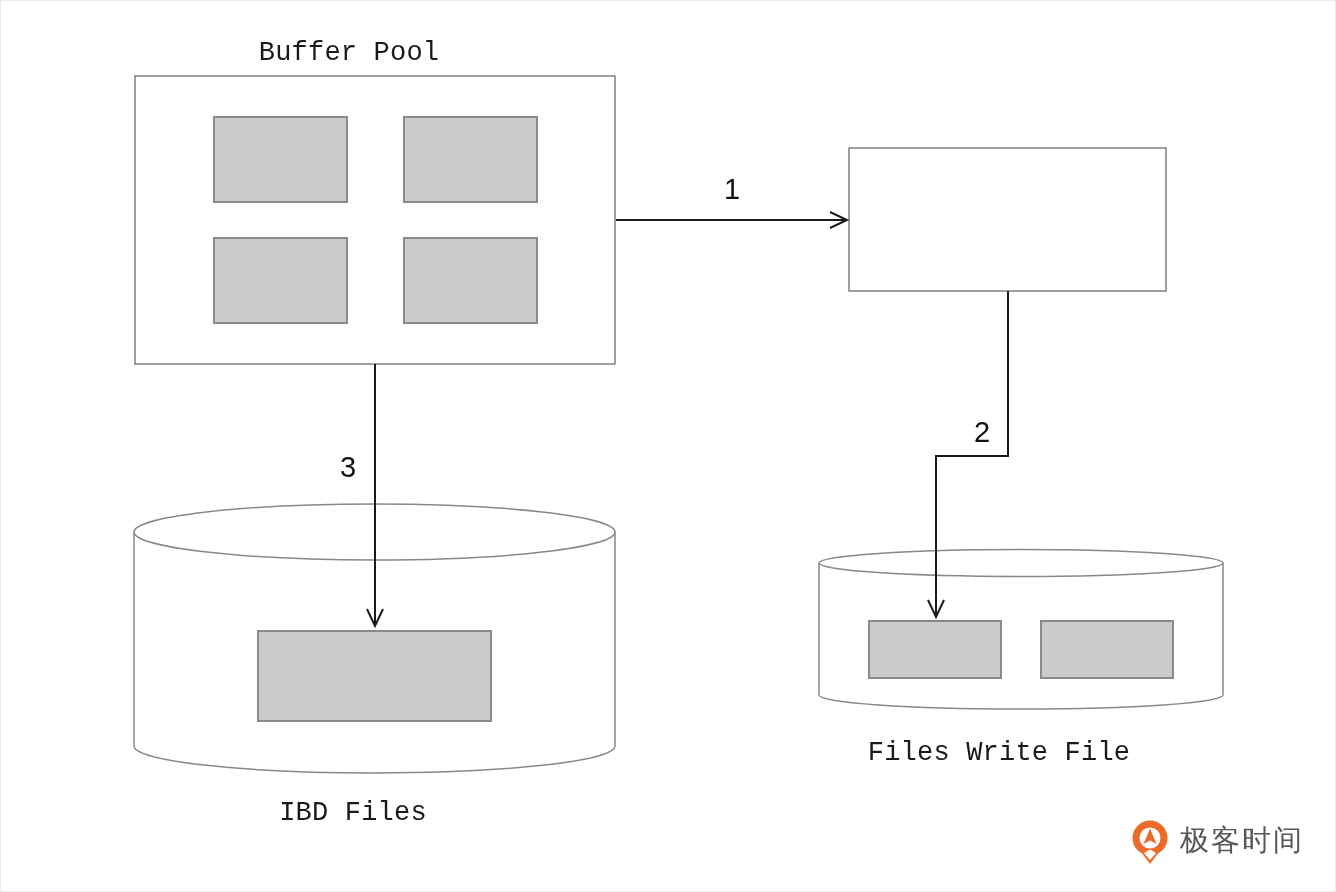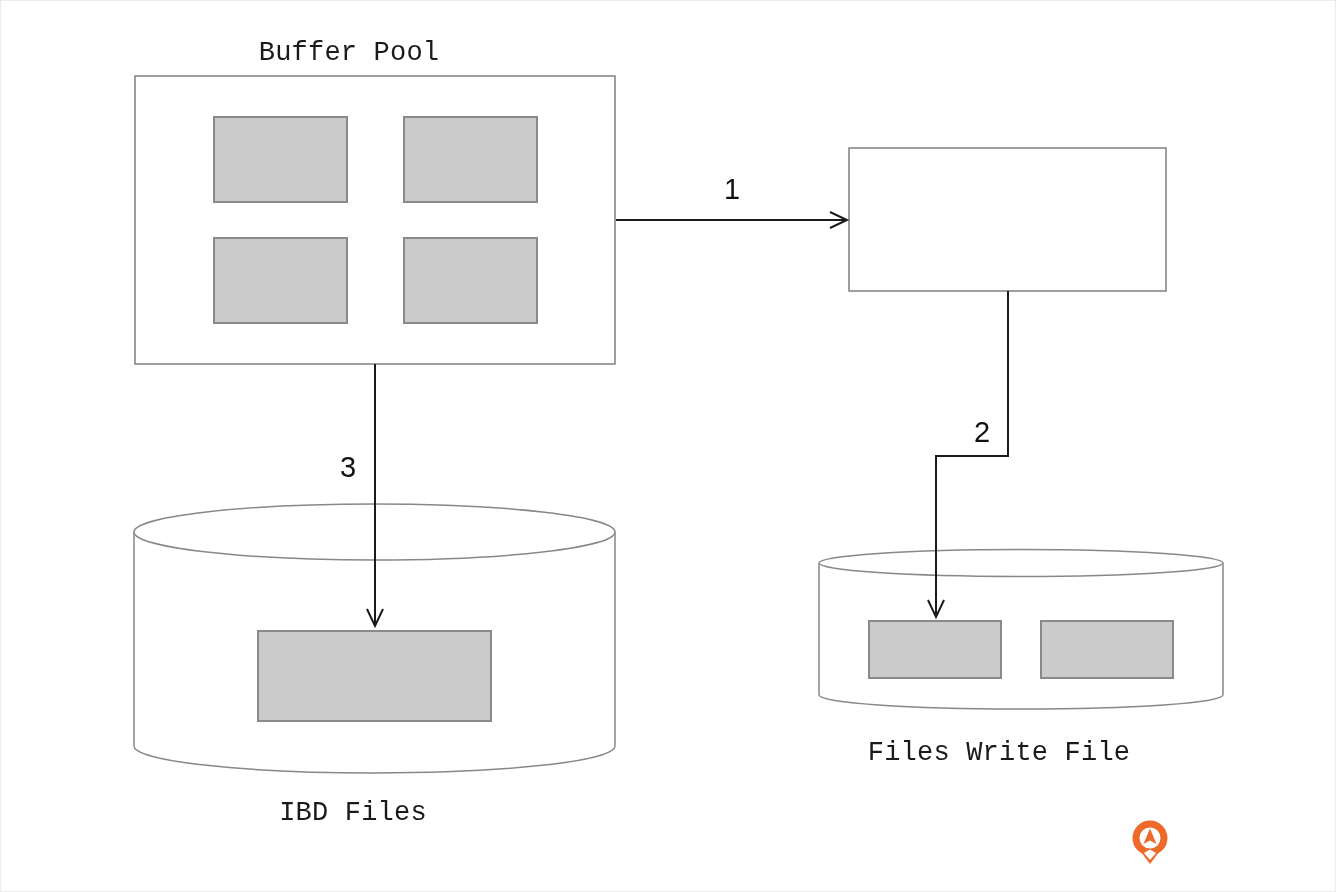--- a/index.html
+++ b/index.html
@@ -117,15 +117,16 @@
 
   <div class="step-num" style="left:347px; top:450px;">3</div>
 
   <div class="logo">
     <svg width="42" height="48" viewBox="0 0 42 48">
       <circle cx="21" cy="21" r="14" fill="none" stroke="#ed6a2b" stroke-width="7"></circle>
       <path d="M12,35 L21,47 L30,35 Z" fill="#ed6a2b"></path>
       <path d="M21,11.5 L27.5,27 L21,23.5 L14.5,27 Z" fill="#ed6a2b"></path>
       <path d="M15,36 L21,43 L27,36 L21,32.5 Z" fill="#ffffff"></path>
     </svg>
+    <span class="logo-text">极客时间</span>
   </div>
 
 </div>
 
 </body></html>

